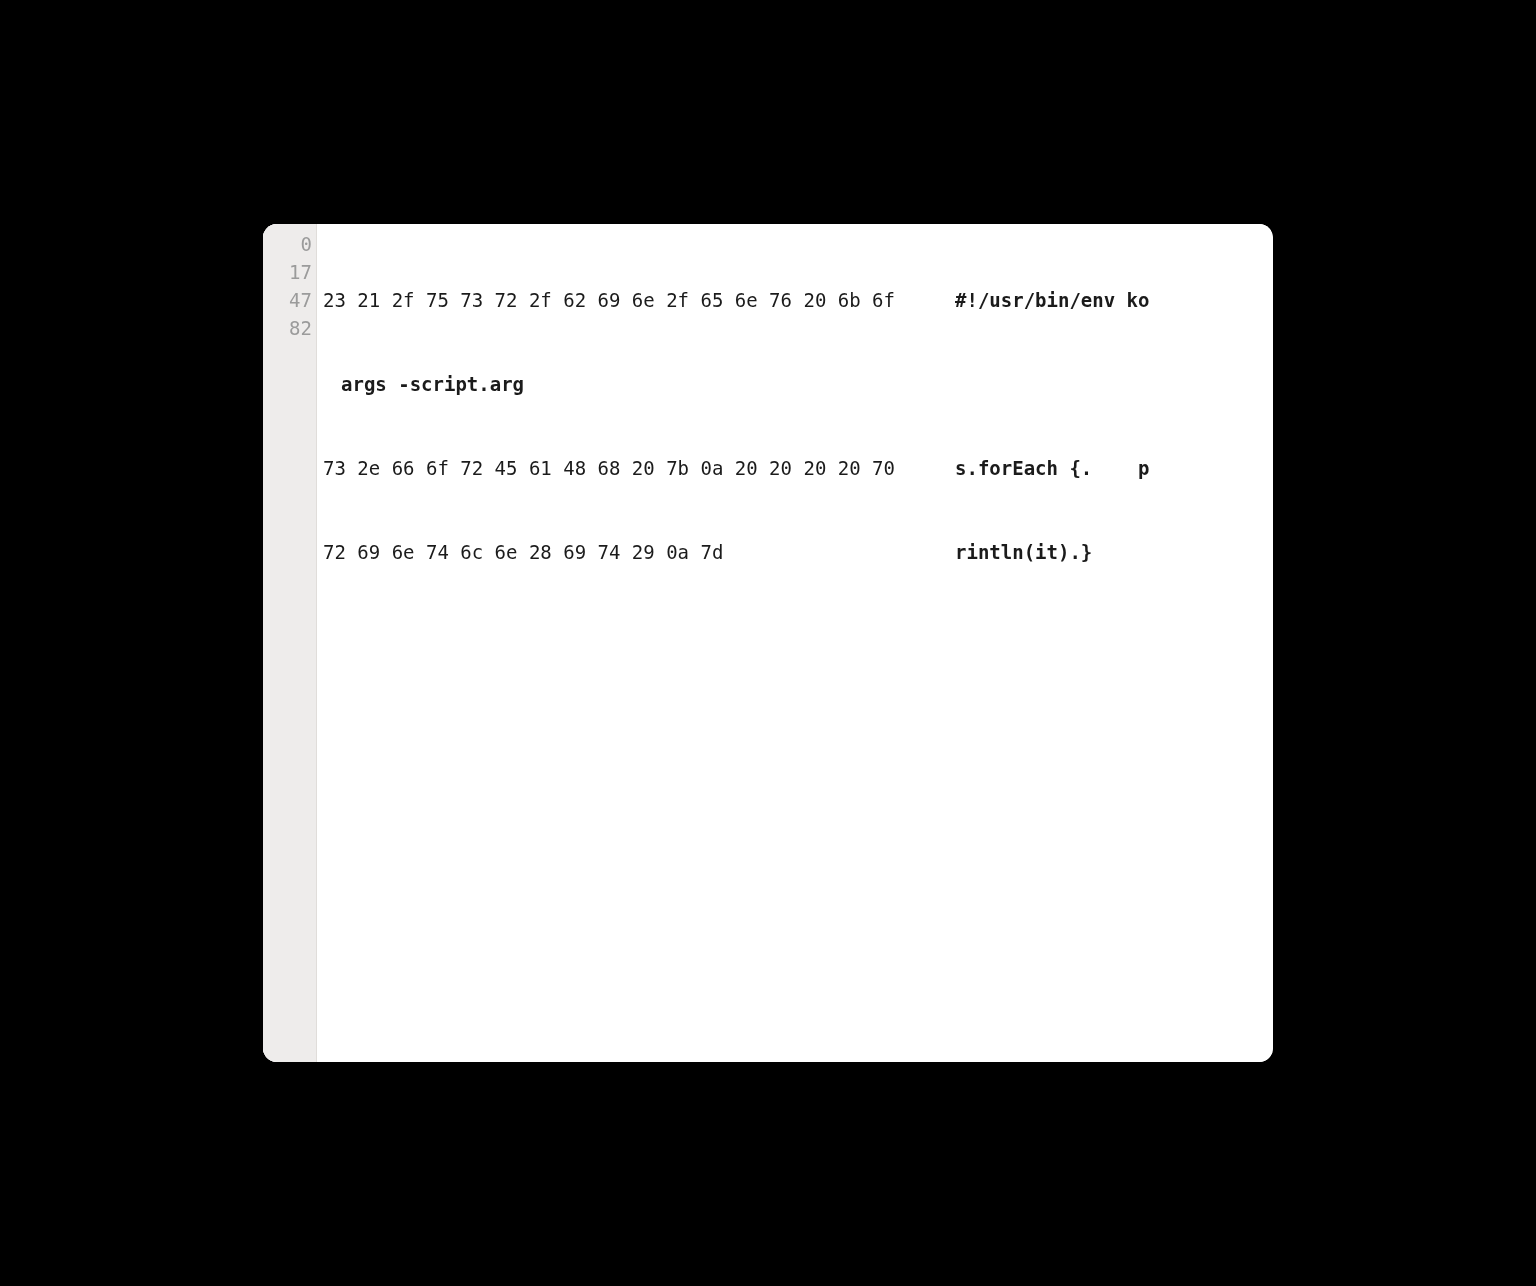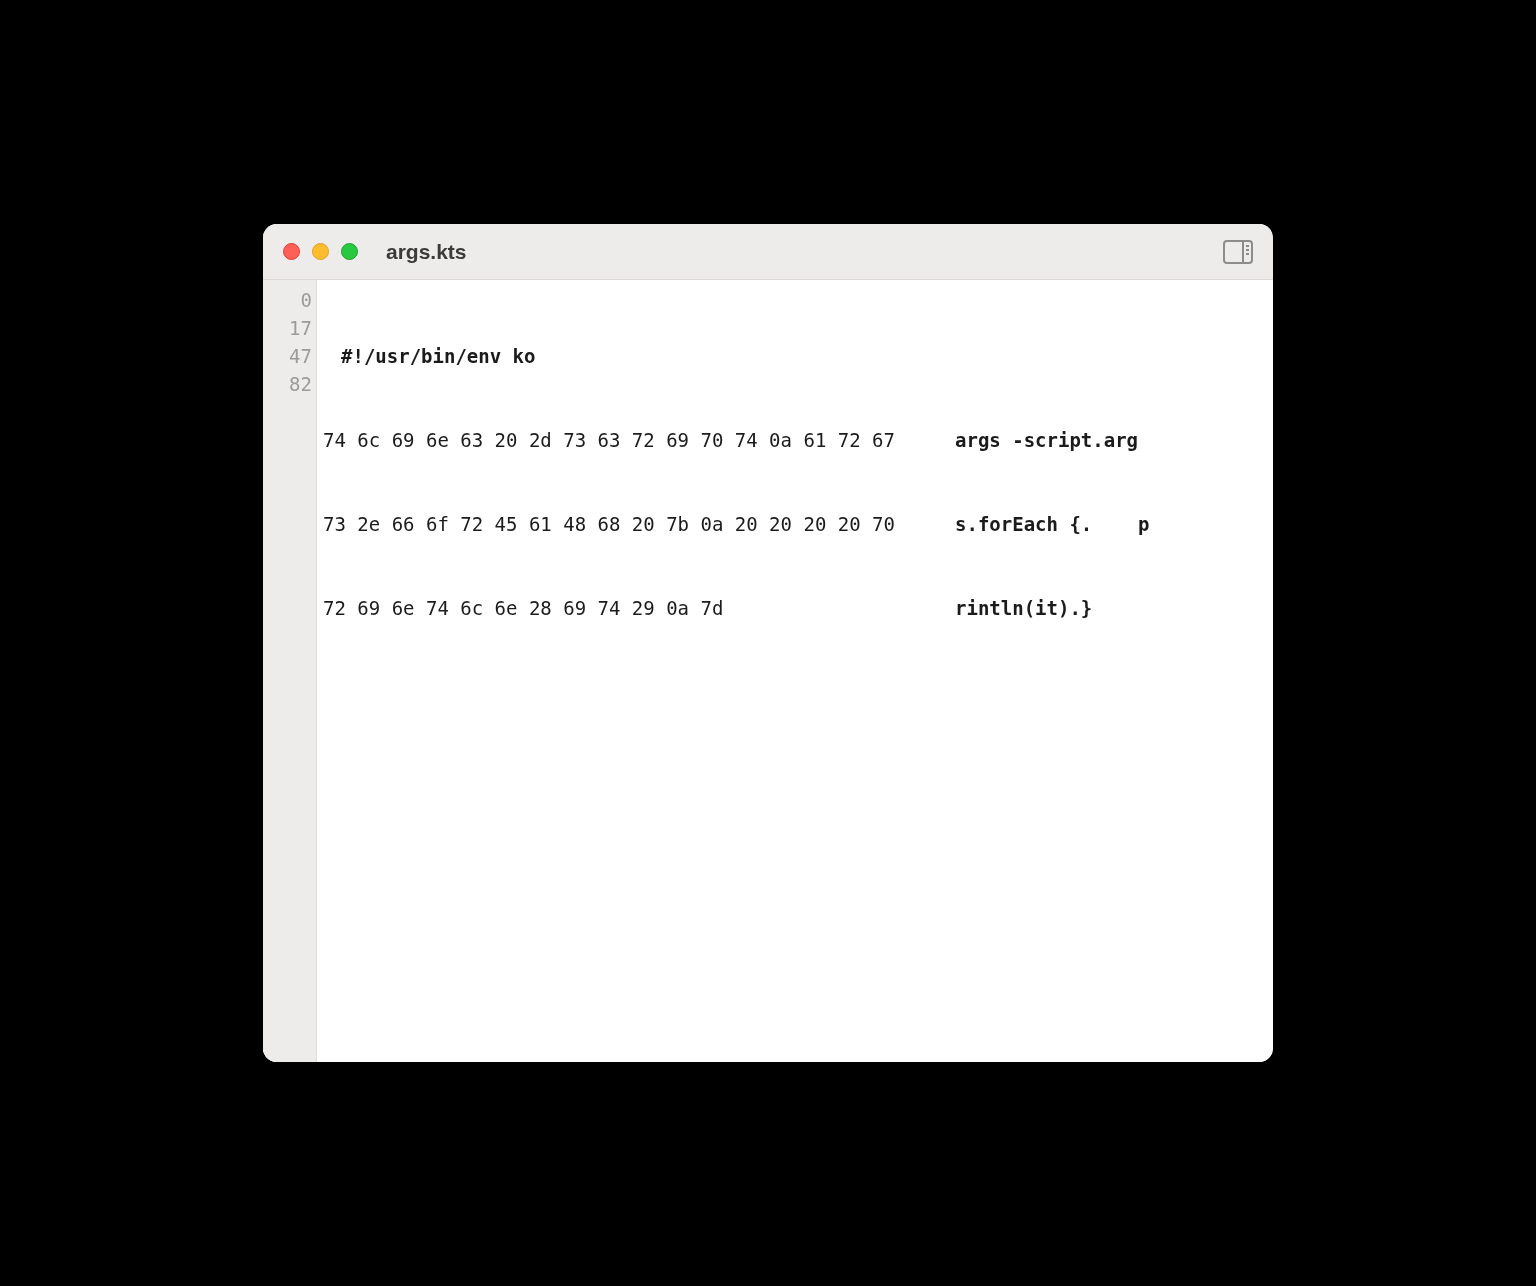--- a/index.html
+++ b/index.html
@@ -100,50 +100,33 @@
     }
     .ascii-col {
       padding-left: 18px;
       font-weight: bold;
     }
   </style>
 </head>
 <body>
 
 <div class="window">
-  <div class="titlebar">
-    <div class="traffic-lights">
-      <div class="traffic-light red"></div>
-      <div class="traffic-light yellow"></div>
-      <div class="traffic-light green"></div>
-    </div>
-    <div class="title">args.kts</div>
-    <div class="sidebar-toggle">
-      <svg viewBox="0 0 30 24" fill="none" stroke="currentColor" stroke-width="2">
-        <rect x="1" y="1" width="28" height="22" rx="3"></rect>
-        <line x1="20" y1="1" x2="20" y2="23"></line>
-        <line x1="23" y1="6" x2="26" y2="6"></line>
-        <line x1="23" y1="10" x2="26" y2="10"></line>
-        <line x1="23" y1="14" x2="26" y2="14"></line>
-      </svg>
-    </div>
-  </div>
   <div class="content">
     <div class="gutter">
       <div>0</div>
       <div>17</div>
       <div>47</div>
       <div>82</div>
     </div>
     <div class="editor">
       <div class="row">
+        <div class="hex-col">23 21 2f 75 73 72 2f 62 69 6e 2f 65 6e 76 20 6b 6f</div>
         <div class="ascii-col">#!/usr/bin/env ko</div>
       </div>
       <div class="row">
-        <div class="hex-col">74 6c 69 6e 63 20 2d 73 63 72 69 70 74 0a 61 72 67</div>
         <div class="ascii-col">args -script.arg</div>
       </div>
       <div class="row">
         <div class="hex-col">73 2e 66 6f 72 45 61 48 68 20 7b 0a 20 20 20 20 70</div>
         <div class="ascii-col">s.forEach {.    p</div>
       </div>
       <div class="row">
         <div class="hex-col">72 69 6e 74 6c 6e 28 69 74 29 0a 7d</div>
         <div class="ascii-col">rintln(it).}</div>
       </div>

